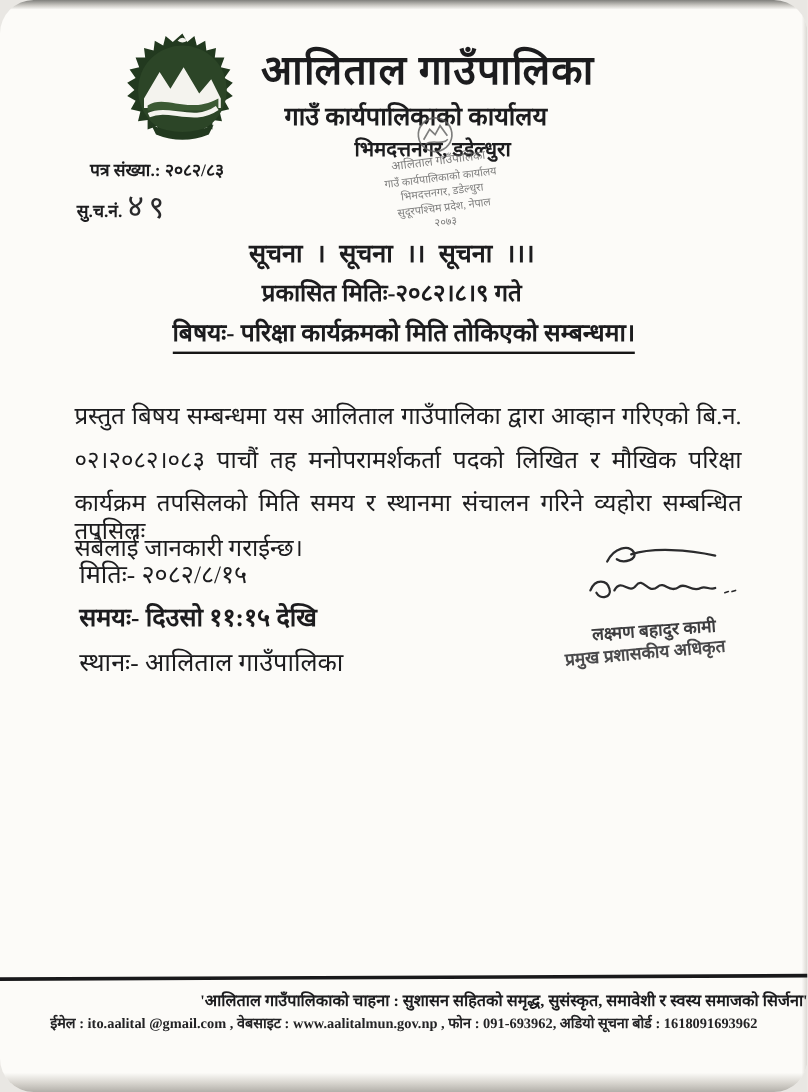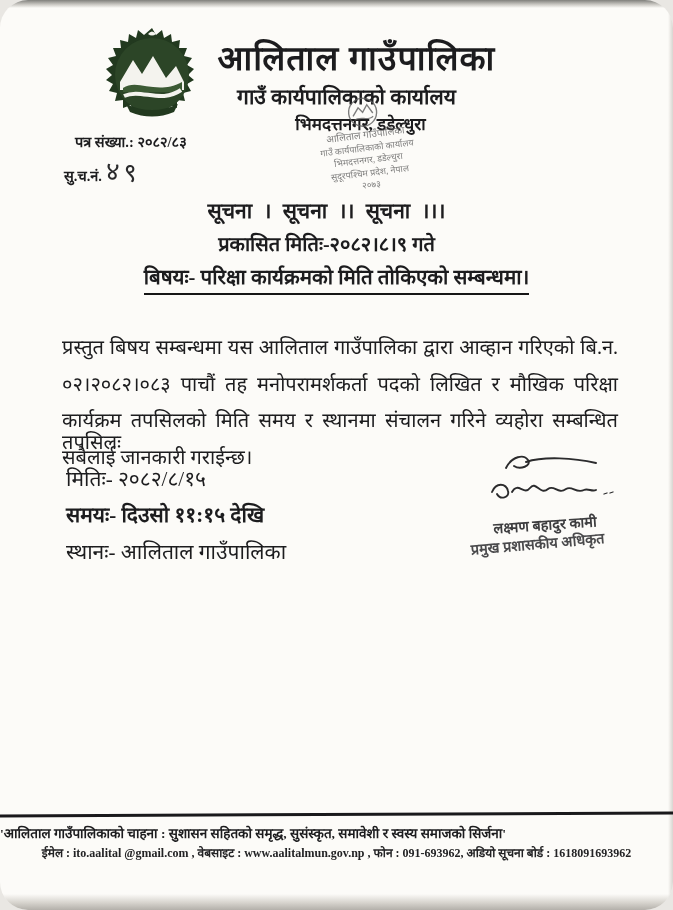--- a/index.html
+++ b/index.html
@@ -133,21 +133,21 @@
     color: #4a4a4c; transform: rotate(-5deg);
   }
 
   
   .footer-rule {
     left: 0; top: 813px; width: 673px; height: 2.5px;
     background: #19191b; transform: rotate(-0.25deg);
   }
   .footer-motto {
     left: 0; right: 0; top: 824px;
-    text-align: left; font-size: 13.5px; font-weight: 700;
+    text-align: right; font-size: 13.5px; font-weight: 700;
   }
   .footer-contact {
     left: 0; right: 0; top: 844px;
     text-align: center; font-size: 12px; font-weight: 700;
     color: #232325;
   }
 </style>
 </head>
 <body>
 

